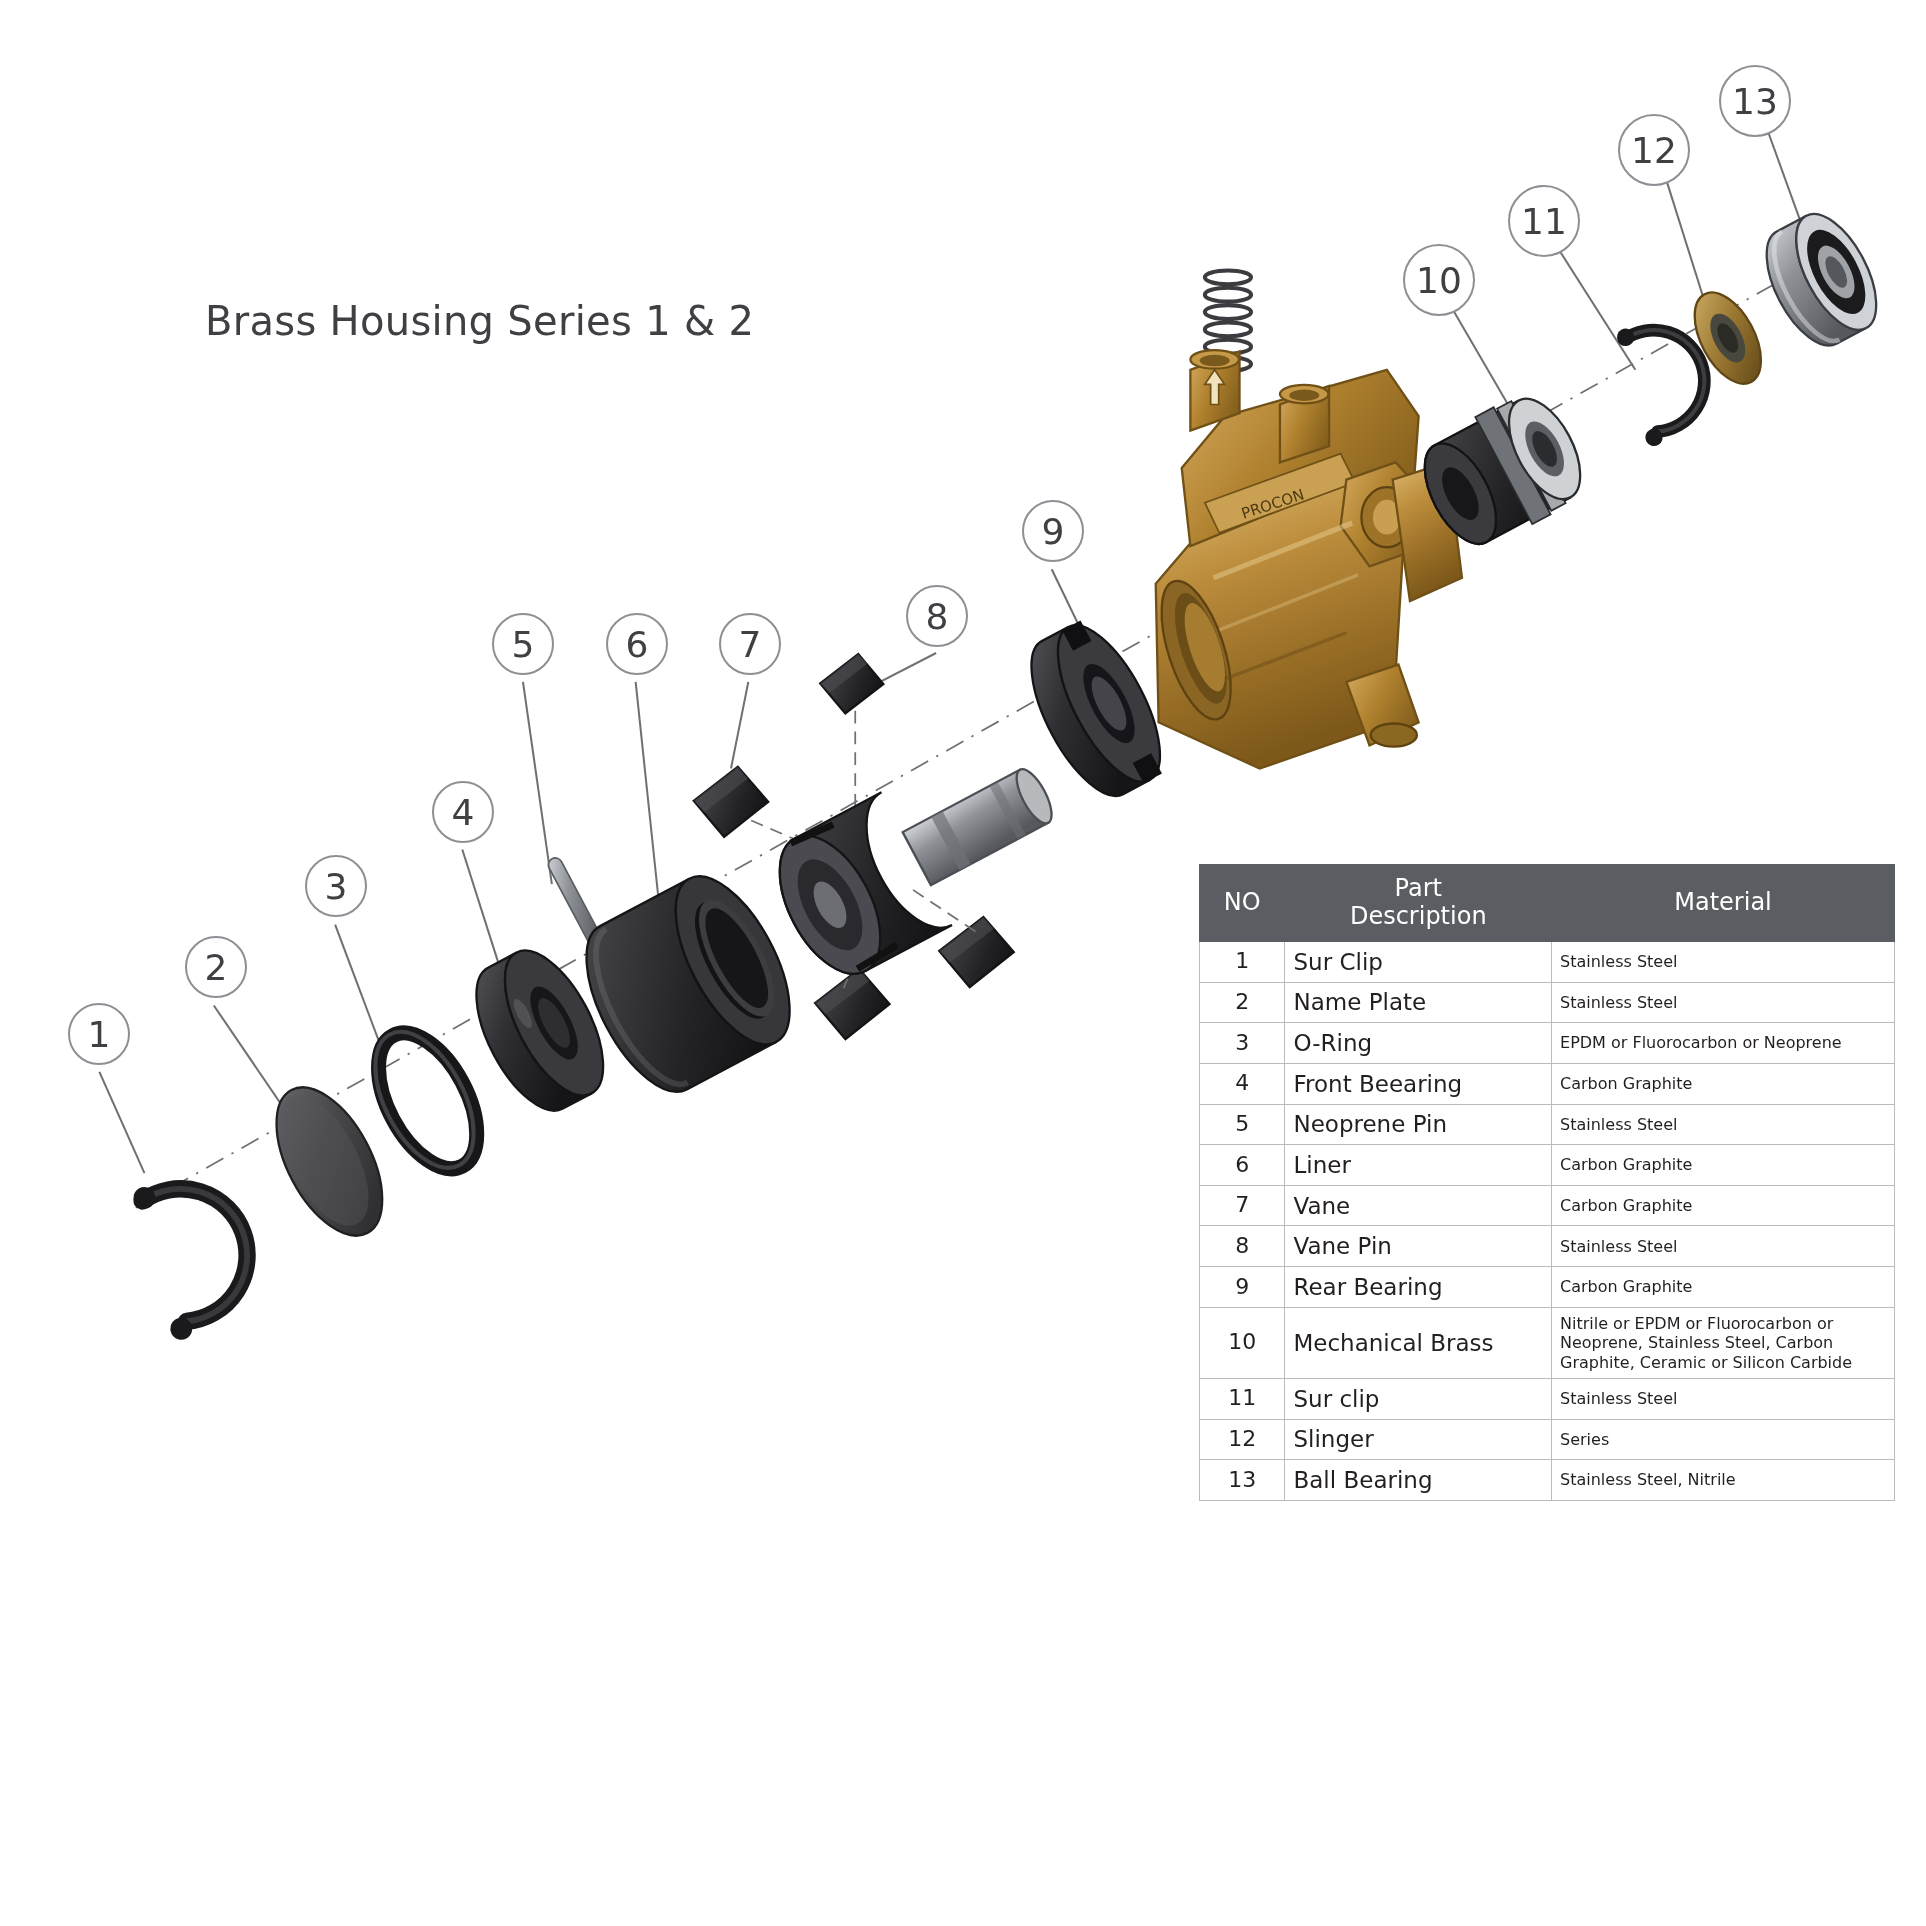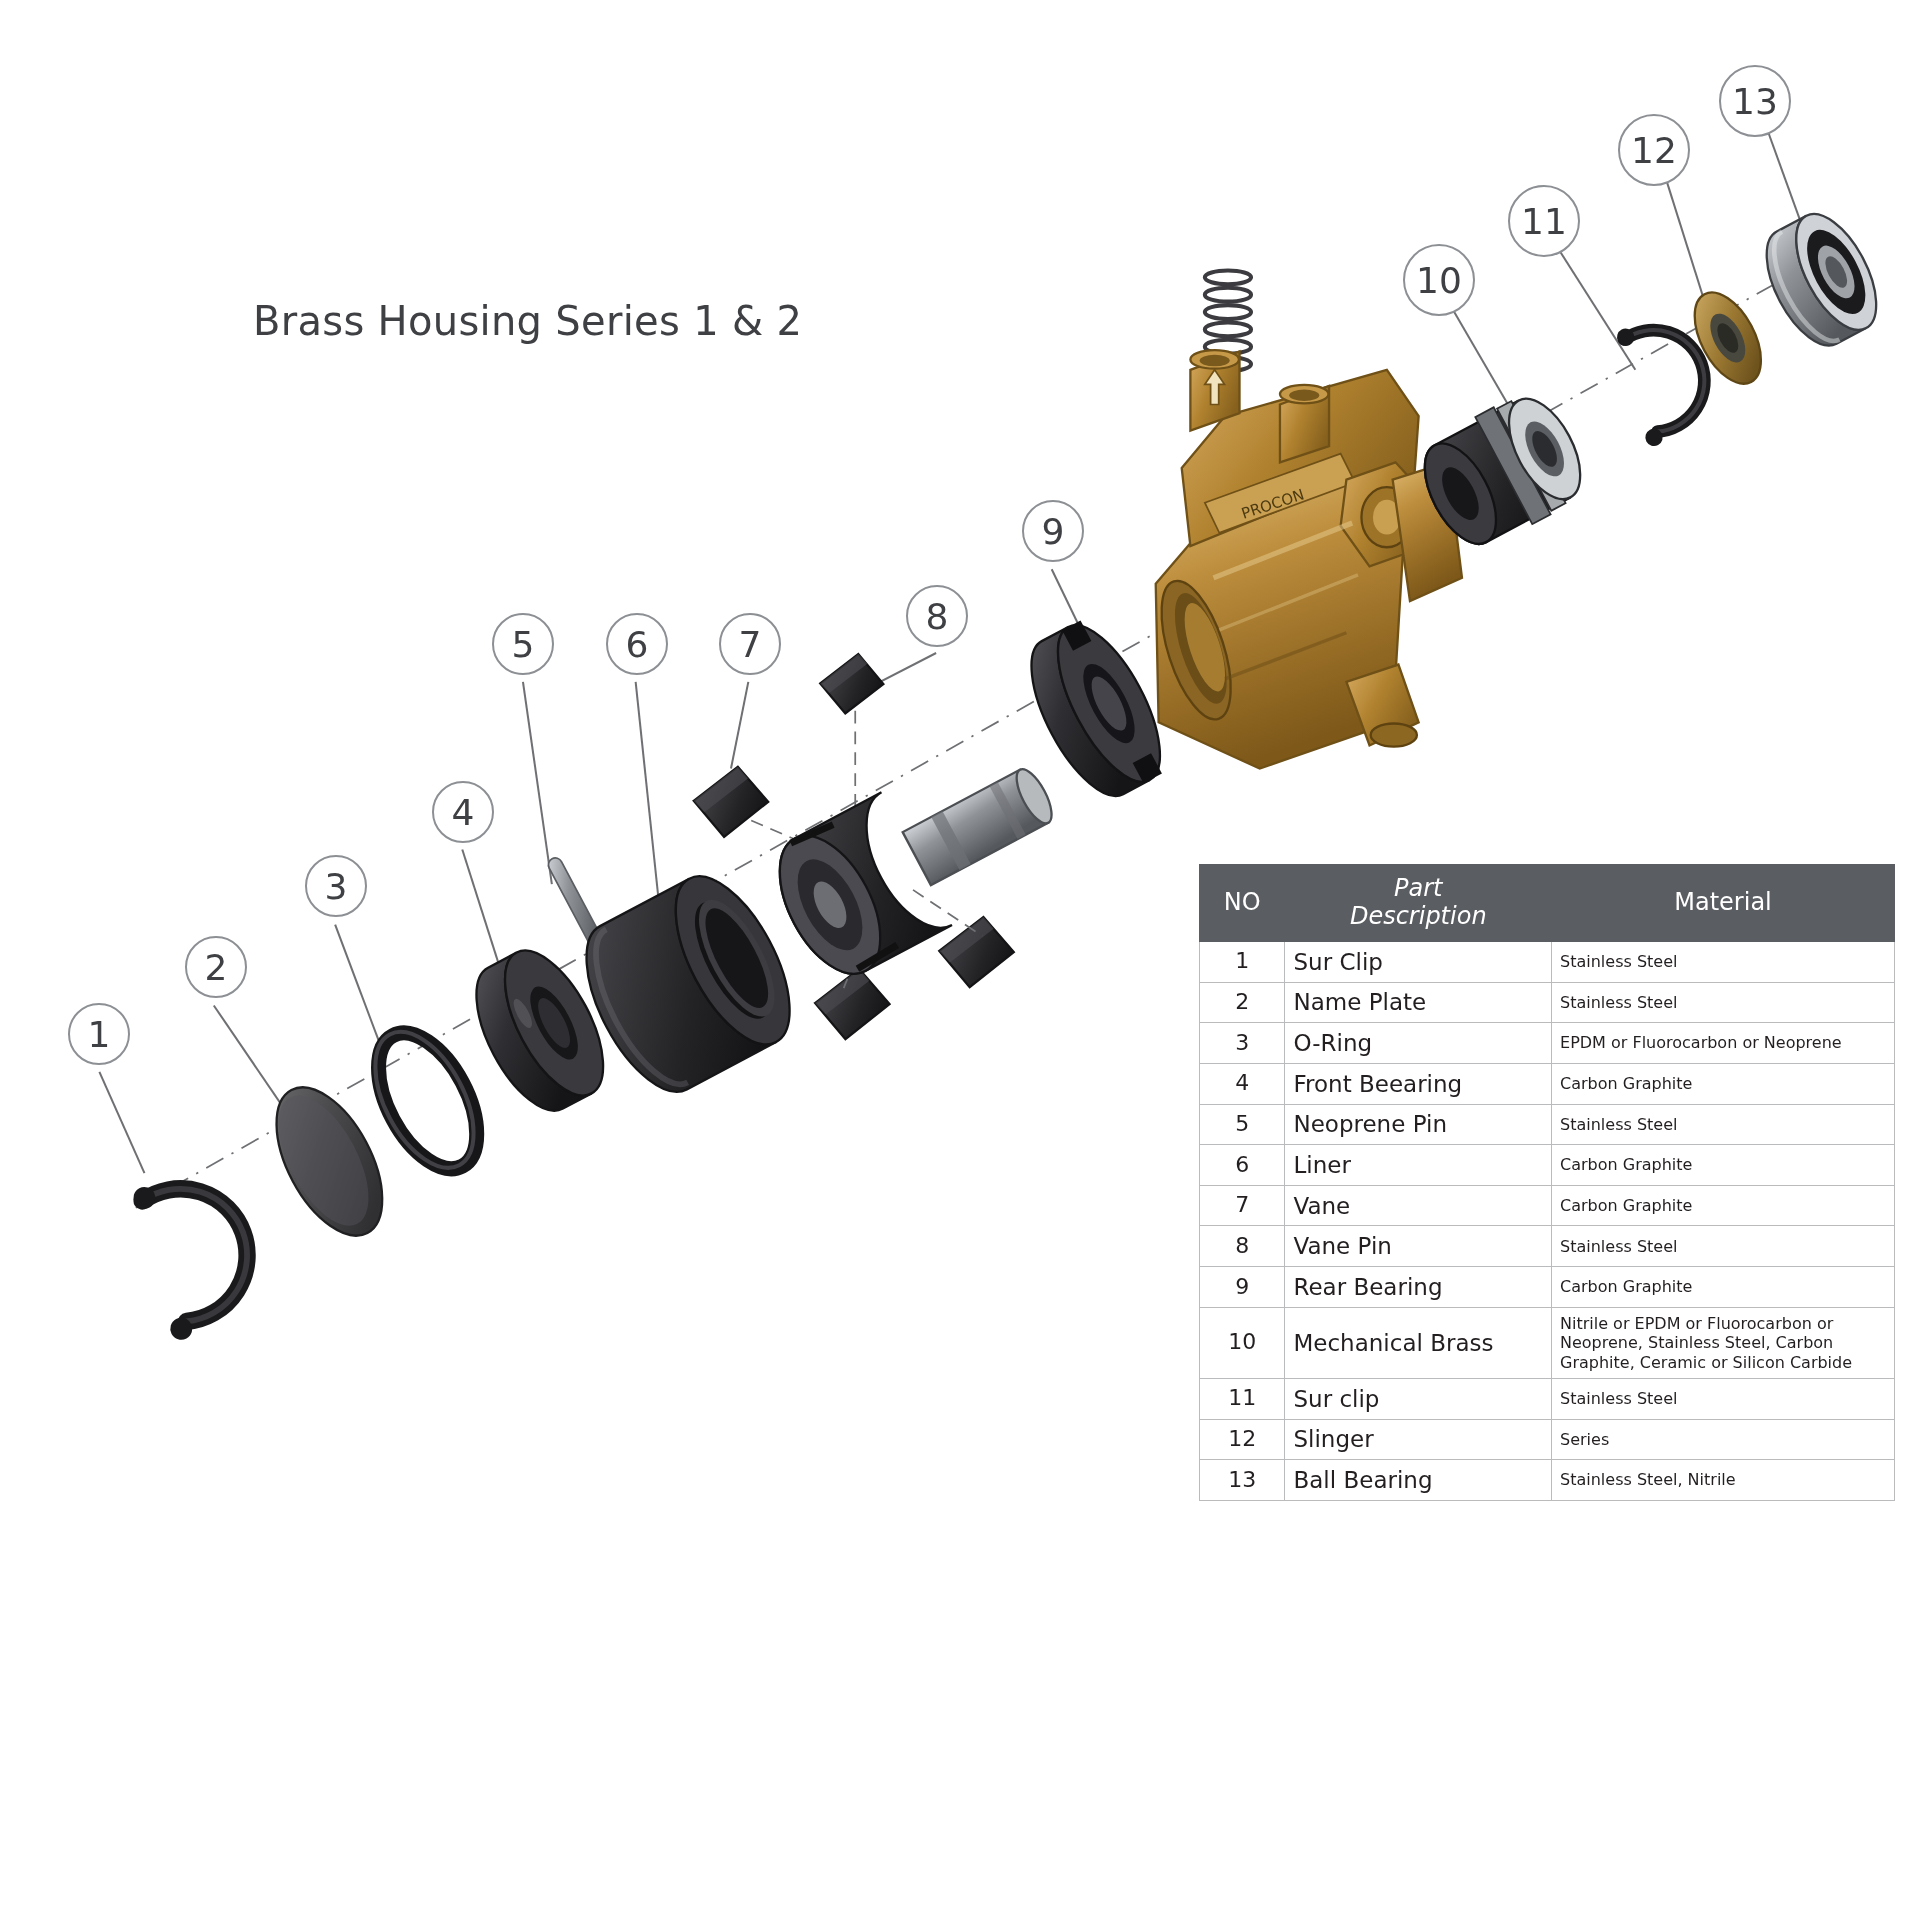--- a/index.html
+++ b/index.html
@@ -27,21 +27,21 @@
     position: absolute;
     left: 205px;
     top: 296px;
     width: 838px;
     font-family: "DejaVu Sans", sans-serif;
     font-size: 40px;
     line-height: 1.28;
     color: #3f4044;
     letter-spacing: 0.3px;
   }
-  .title-line { display: block; white-space: nowrap; margin-left: 48px; }
+  .title-line { display: block; white-space: nowrap; }
 
   
   .callout {
     position: absolute;
     width: 62px;
     height: 62px;
     border: 2.3px solid #8c8f93;
     border-radius: 50%;
     background: #ffffff;
     box-sizing: border-box;
@@ -85,21 +85,21 @@
   .parts-table thead th {
     background: #5a5d61;
     color: #ffffff;
     text-align: center;
     font-size: 24px;
     border-color: #5a5d61;
     padding: 10.4px 5.8px;
     line-height: 1.15;
   }
   .parts-table thead th.c-no { width: 68px; }
-  .parts-table thead th.c-desc { width: 248px; font-style: italic; }
+  .parts-table thead th.c-desc { width: 248px; }
   .parts-table thead th.c-mat { width: 324px; text-align: center; }
   .parts-table td.c-no { text-align: center; width: 68px; font-size: 22px; }
   .parts-table td.c-desc { width: 248px; font-size: 23px; }
   .parts-table td.c-mat { width: 324px; font-size: 16px; }
 </style>
 </head>
 <body>
 
 <div id="stage">
 

